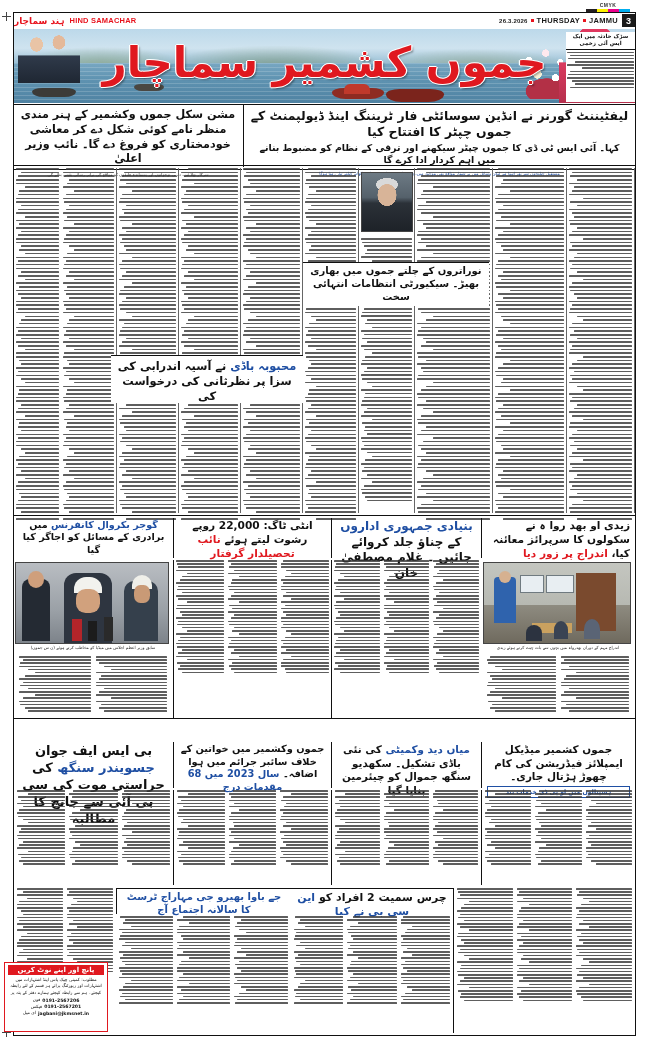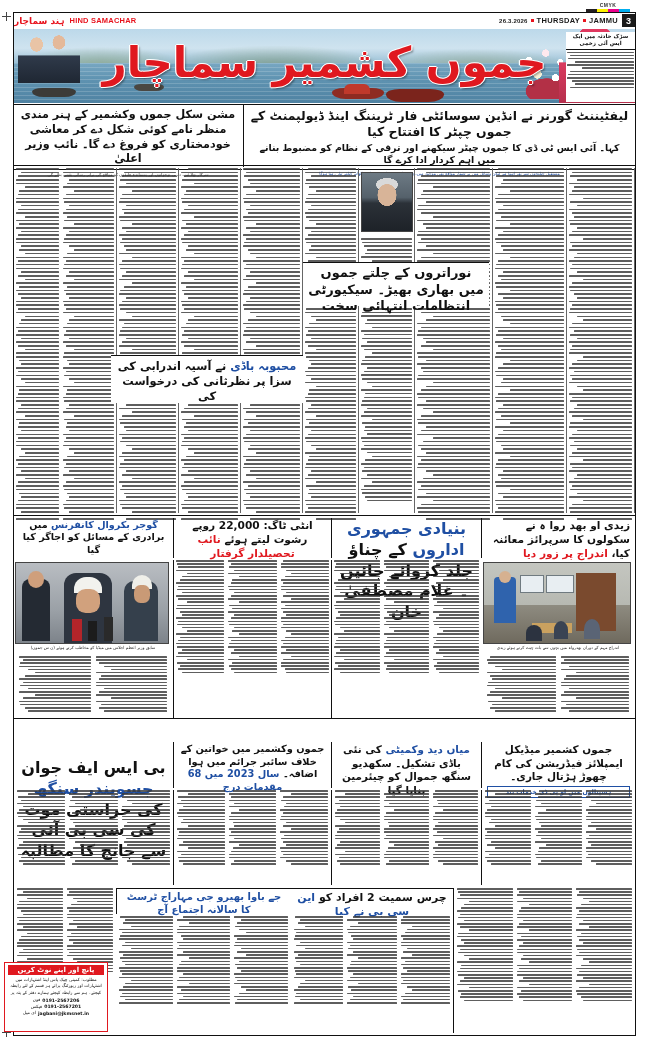--- a/index.html
+++ b/index.html
@@ -535,21 +535,21 @@
 
   <div class="sec" style="top:172px;right:236px;width:50px;height:64px;z-index:4;background:#fff;">
     <div class="photo" style="width:50px;height:58px;background:
            radial-gradient(ellipse 13px 15px at 50% 38%,#d8b498 0 72%,rgba(0,0,0,0) 74%),
            radial-gradient(ellipse 15px 9px at 50% 20%,#d9d9d9 0 72%,rgba(0,0,0,0) 74%),
            linear-gradient(to bottom,#6d7a84 0%,#55616b 42%,#2b3138 52%,#1d2228 100%);">
     </div>
   </div>
 
   <div class="sec" style="top:262px;right:160px;width:186px;height:44px;z-index:6;background:#fff;border-top:.9px solid #111;">
-    <div class="hl urdu" style="font-size:13px;line-height:1.28;padding:2px 3px;">نوراتروں کے چلتے جموں میں بھاری بھیڑ۔ سیکیورٹی انتظامات انتہائی سخت</div>
+    <div class="hl urdu" style="font-size:10px;line-height:1.28;padding:2px 3px;">نوراتروں کے چلتے جموں میں بھاری بھیڑ۔ سیکیورٹی انتظامات انتہائی سخت</div>
   </div>
 
   <div class="sec vrule" style="top:168px;right:234px;width:56px;height:345px;padding:0 2px;box-sizing:border-box;">
     <div class="copy urdu" style="margin-top:70px;">
       <i class="s1"></i>
         <i class="s4"></i>
         <i class="s2"></i>
         <i class="s3"></i>
         <i class="s6"></i>
         <i class="s1"></i>
@@ -1238,21 +1238,21 @@
   <div class="sec" style="top:515px;left:14px;width:621px;height:0;border-top:1.3px solid #111;"></div>
 
   <div class="sec" style="top:518px;right:14px;width:154px;height:40px;box-sizing:border-box;border-left:.9px solid #111;padding:0 3px;">
     <div class="hl urdu" style="font-size:10.6px;line-height:1.3;text-align:right;">
       <span>زیدی او بھد روا ہ نے سکولوں کا سرپرائز معائنہ کیا،</span>
       <span class="red">اندراج پر زور دیا</span>
     </div>
   </div>
 
   <div class="sec" style="top:518px;right:168px;width:150px;height:40px;box-sizing:border-box;border-left:.9px solid #111;padding:0 3px;">
-    <div class="hl urdu" style="font-size:16px;line-height:1.3;">
+    <div class="hl urdu" style="font-size:12px;line-height:1.3;">
       <span class="blue">بنیادی جمہوری اداروں</span>
       <span> کے چناؤ جلد کروائے جائیں ۔ غلام مصطفیٰ خان</span>
     </div>
   </div>
 
   <div class="sec" style="top:518px;right:318px;width:158px;height:40px;box-sizing:border-box;border-left:.9px solid #111;padding:0 3px;">
     <div class="hl urdu" style="font-size:10.6px;line-height:1.3;">
       <span>انٹی ٹاگ: 22,000 روپے رشوت لیتے ہوئے </span>
       <span class="red">نائب تحصیلدار گرفتار</span>
     </div>
@@ -1626,21 +1626,21 @@
   </div>
 
   <div class="sec" style="top:742px;right:318px;width:158px;height:46px;box-sizing:border-box;border-left:.9px solid #111;padding:0 3px;">
     <div class="hl urdu" style="font-size:9.8px;line-height:1.3;">
       <span>جموں وکشمیر میں خواتین کے خلاف سائبر جرائم میں ہوا اضافہ۔</span>
       <span class="blue"> سال 2023 میں 68 مقدمات درج</span>
     </div>
   </div>
 
   <div class="sec" style="top:742px;right:476px;width:159px;height:46px;box-sizing:border-box;padding:0 3px;">
-    <div class="hl urdu" style="font-size:16px;line-height:1.3;margin-top:15px;">
+    <div class="hl urdu" style="font-size:13px;line-height:1.3;">
       <span>بی ایس ایف جوان </span>
       <span class="blue">جسویندر سنگھ</span>
       <span> کی حراستی موت کی سی بی آئی سے جانچ کا مطالبہ</span>
     </div>
   </div>
 
   <div class="sec vrule" style="top:790px;right:14px;width:154px;height:95px;padding:0 3px;box-sizing:border-box;border-left:.9px solid #111;border-right:0;">
     <div class="copy tight urdu" style="columns:3;column-gap:4px;">
       <i class="s1"></i>
         <i class="s2"></i>

